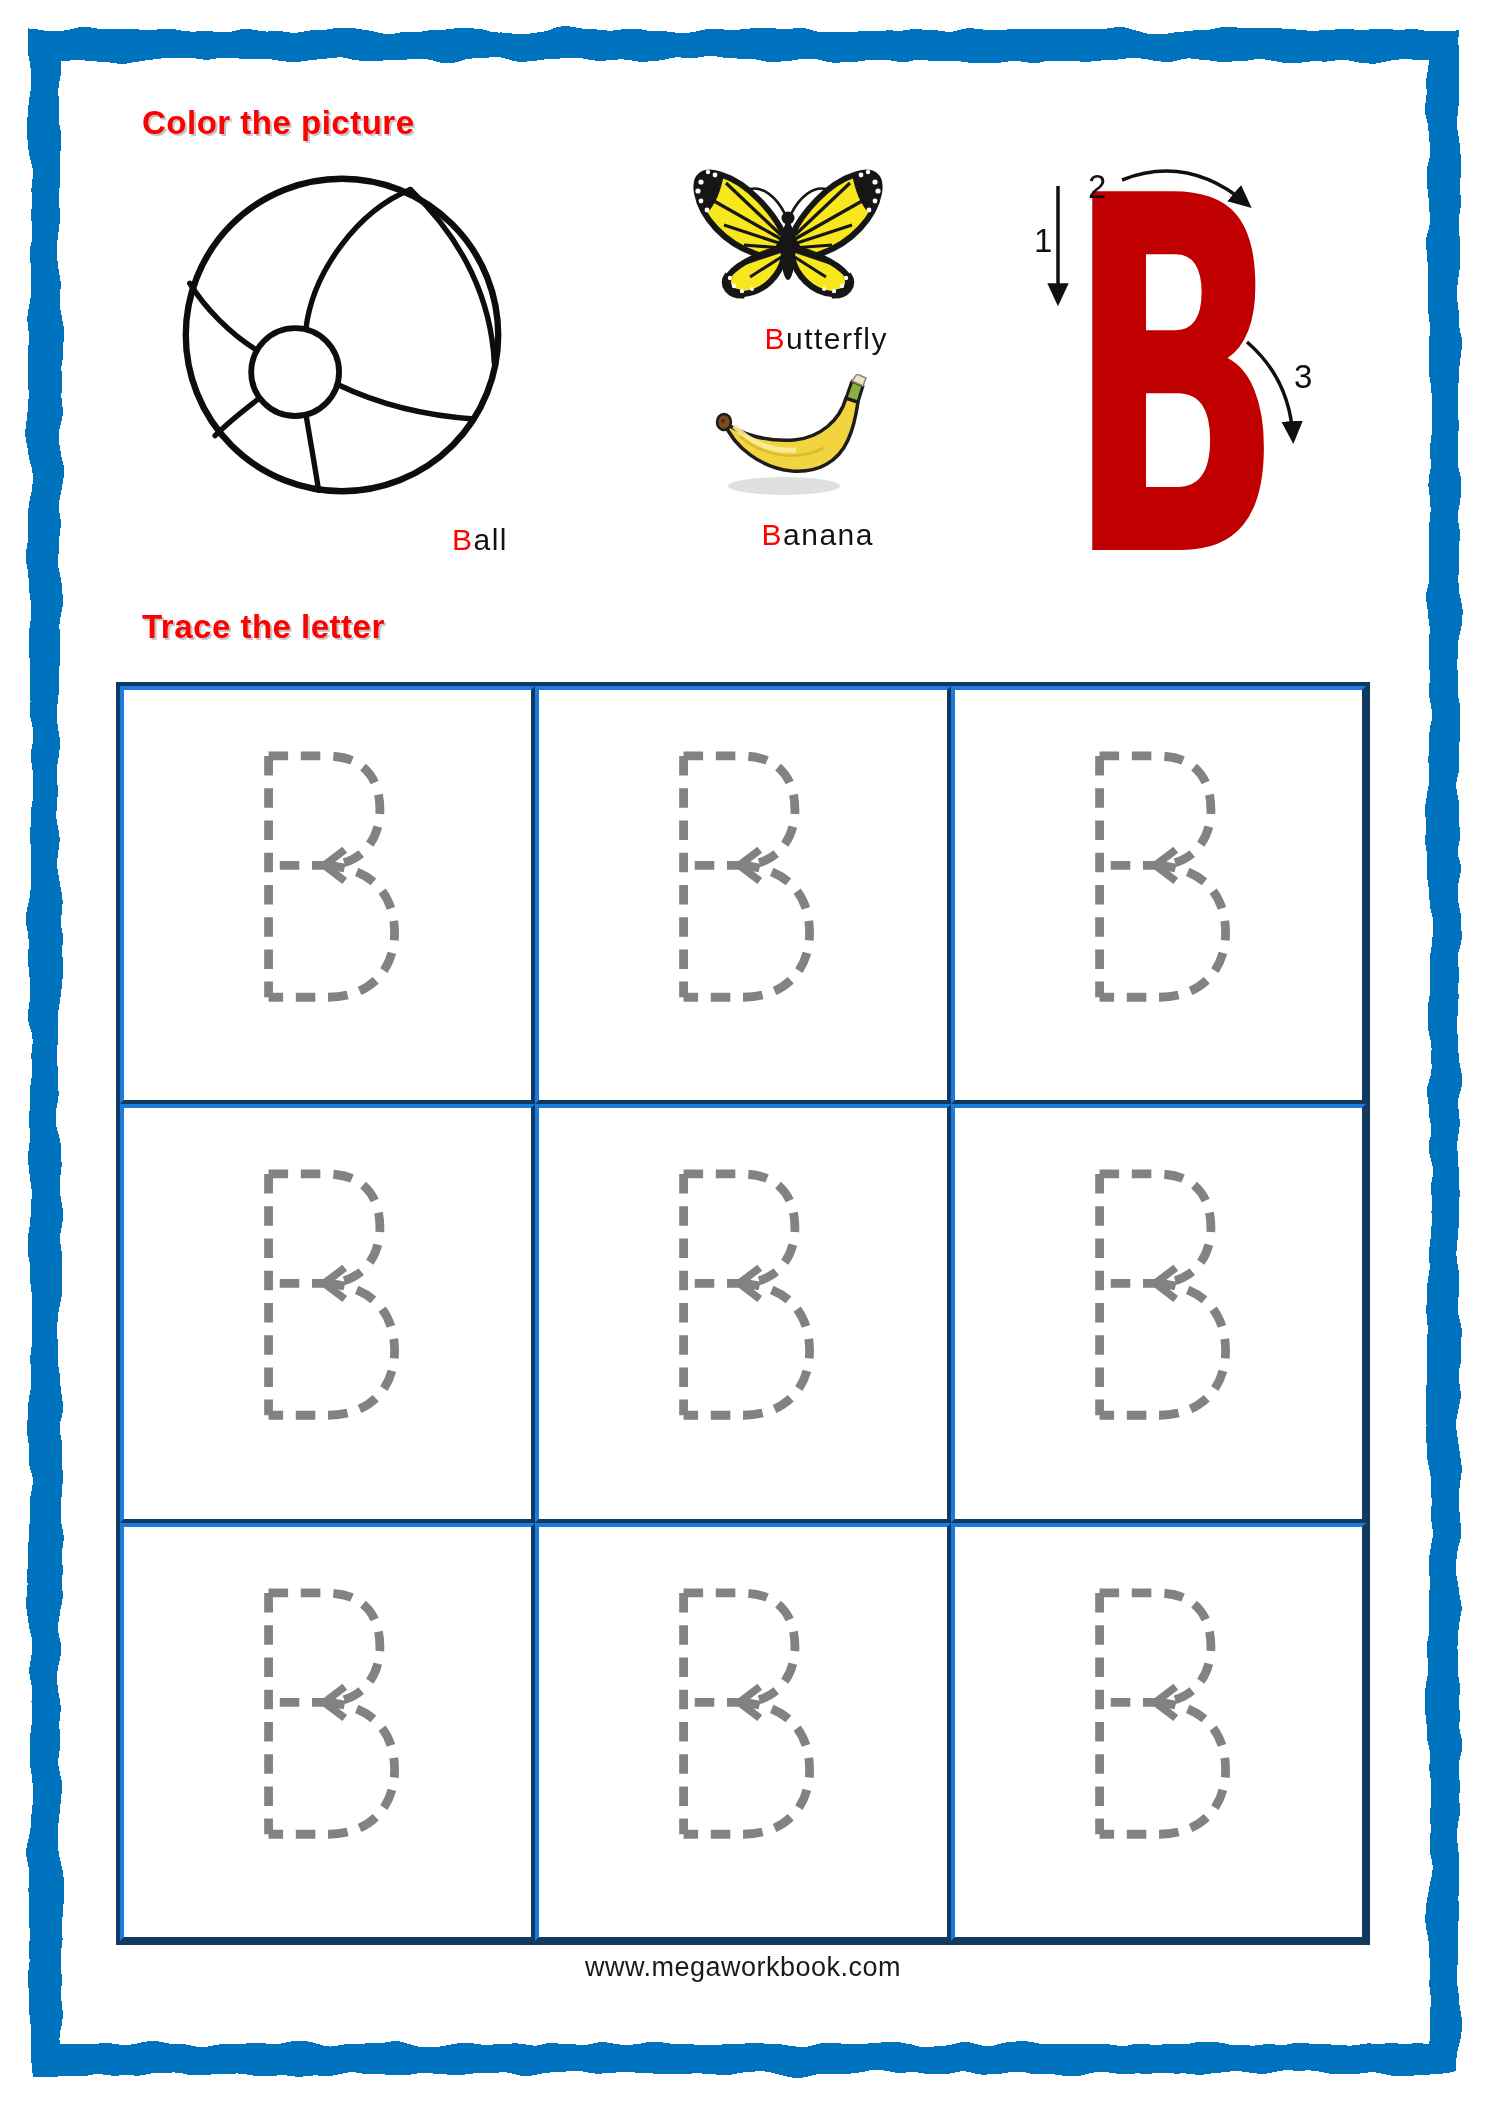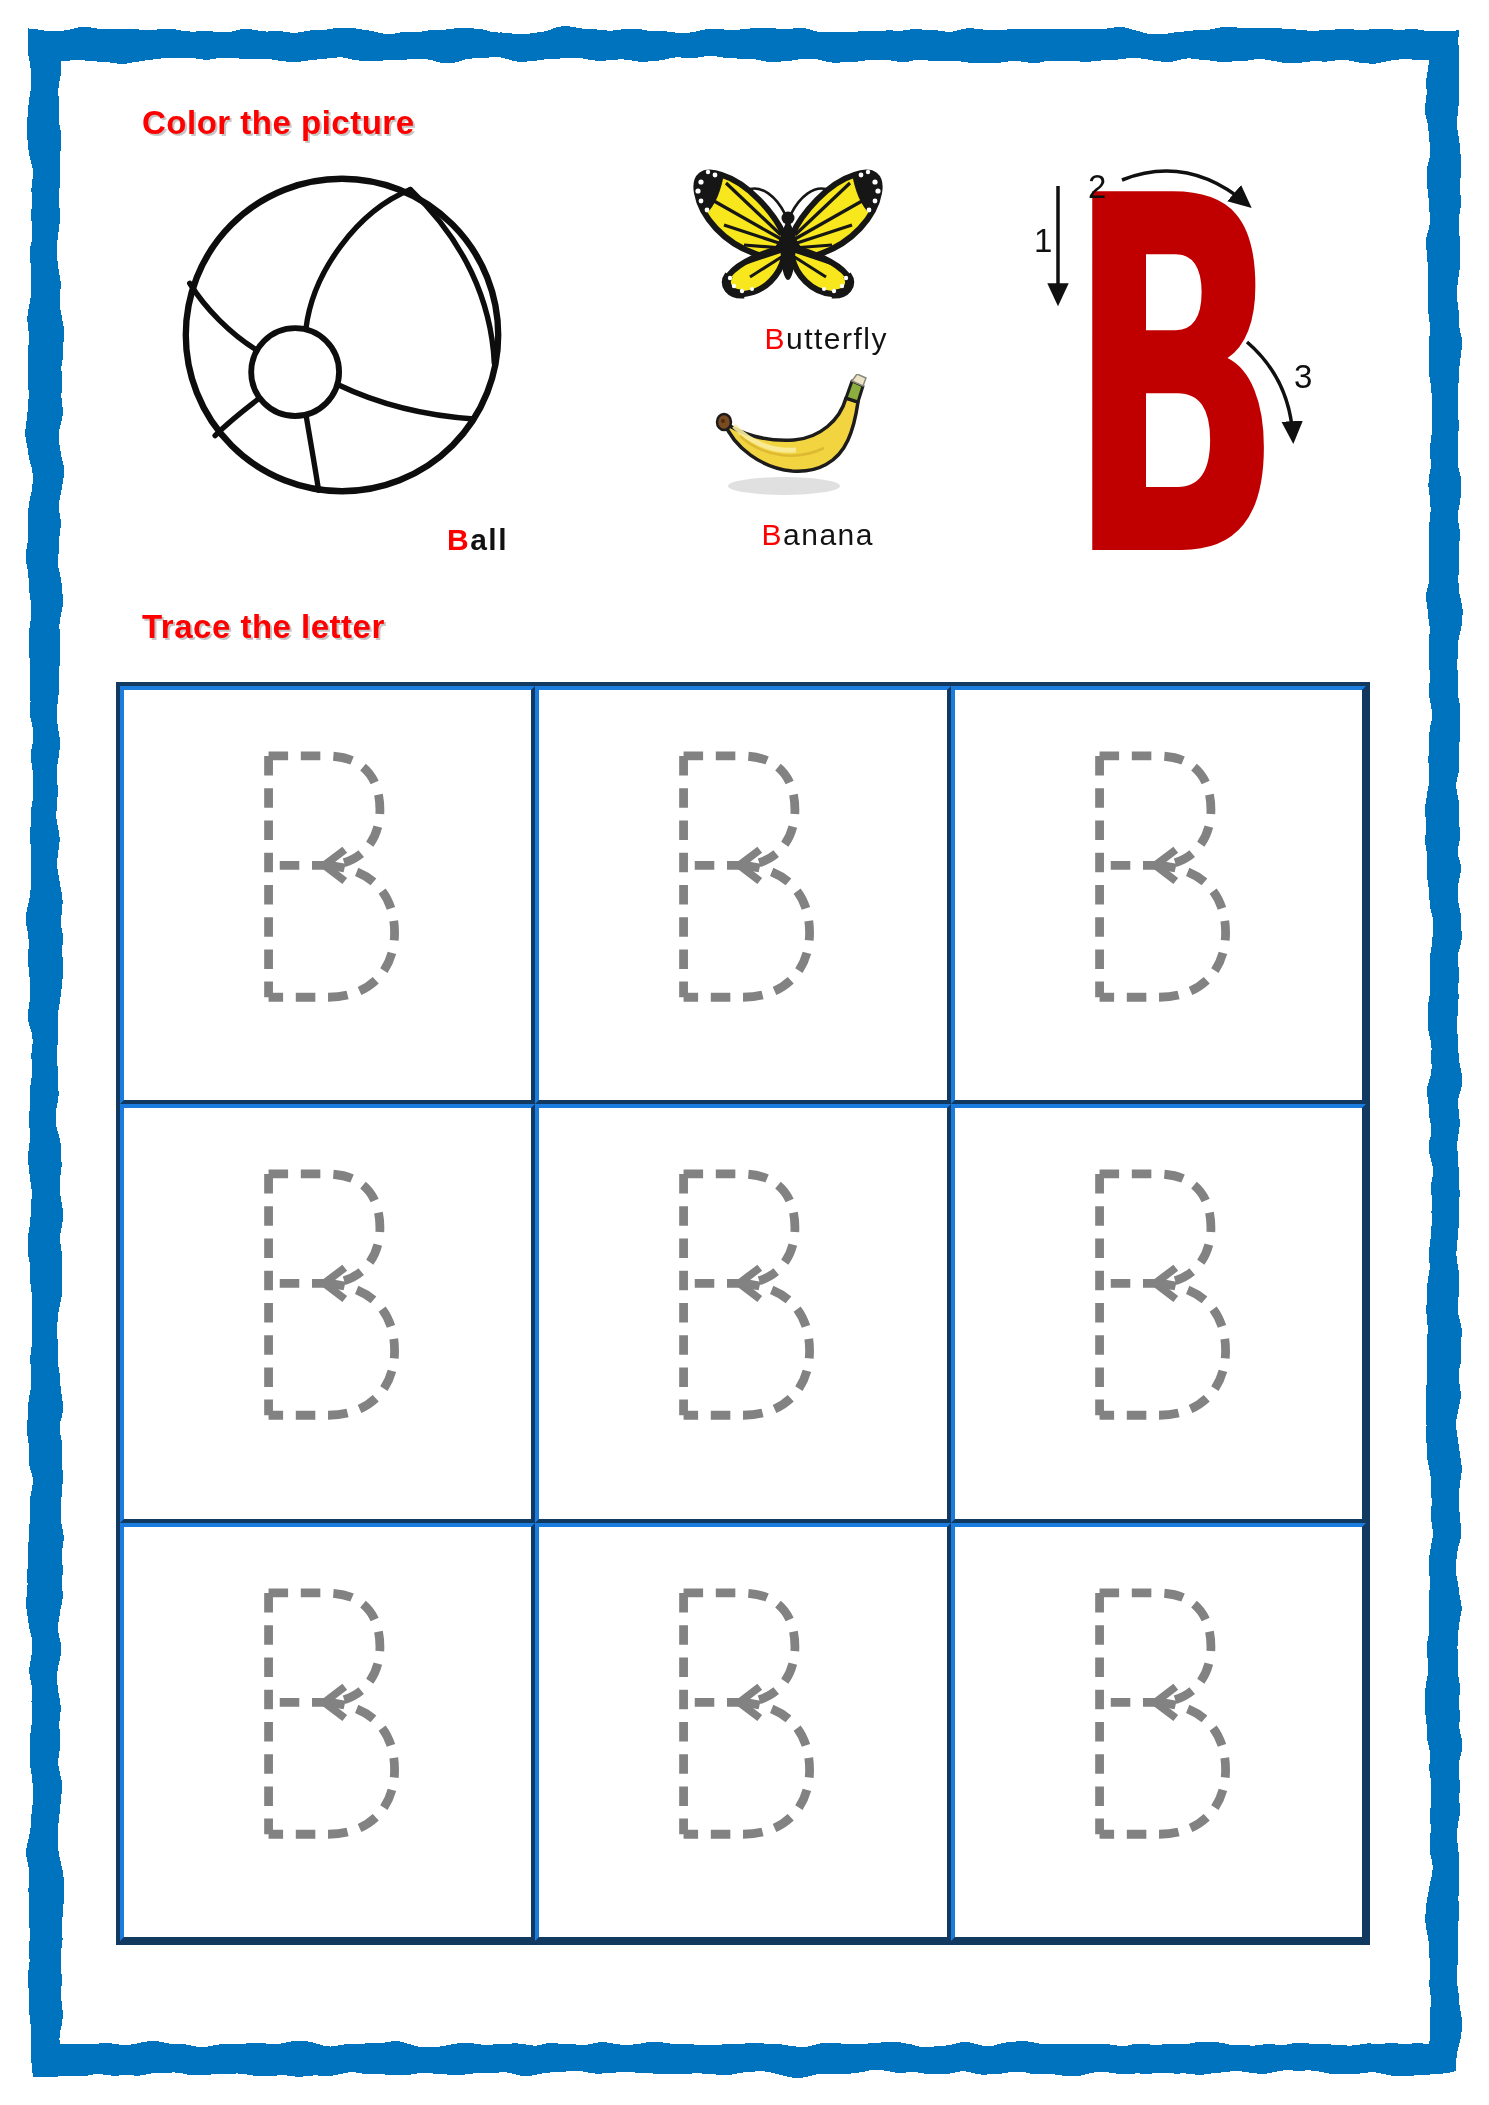--- a/index.html
+++ b/index.html
@@ -7,21 +7,21 @@
         font-family:"Liberation Sans",sans-serif;}
   .frame-svg{position:absolute;left:0;top:0;width:1489px;height:2105px;pointer-events:none;}
   .heading{position:absolute;color:#FE0000;font-weight:bold;font-size:33px;letter-spacing:.5px;
            text-shadow:2px 2px 0 #c6c6c6;white-space:nowrap;}
   #heading-color{left:142px;top:104px;}
   #heading-trace{left:142px;top:608px;}
   .pic{position:absolute;}
   .caption{position:absolute;font-size:30px;color:#121212;text-align:right;letter-spacing:1.5px;}
   .caption .initial{color:#FE0000;}
   #ball-img{left:176px;top:170px;width:332px;height:330px;}
-  #ball-cap{left:176px;top:523px;width:332px;font-weight:bold;}
+  #ball-cap{left:176px;top:523px;width:332px;}
   #butterfly-img{left:688px;top:163px;width:200px;height:142px;}
   #butterfly-cap{left:688px;top:322px;width:200px;}
   #banana-img{left:700px;top:374px;width:172px;height:132px;}
   #banana-cap{left:702px;top:518px;width:172px;}
   #letter-guide{position:absolute;left:1018px;top:150px;width:302px;height:472px;}
   .grid{position:absolute;left:116px;top:682px;width:1254px;height:1263px;box-sizing:border-box;
         border:4px solid #123A61;display:grid;grid-template-columns:repeat(3,1fr);
         grid-template-rows:repeat(3,1fr);background:#ffffff;}
   .cell{box-sizing:border-box;background:#ffffff;border:4px solid;
         border-color:#1B7CE0 #123A61 #123A61 #1B7CE0;
@@ -200,14 +200,15 @@
           <use href="#traceB"></use>
         </svg>
     </div>
     <div class="cell">
       <svg viewBox="0 0 417 417">
           <use href="#traceB"></use>
         </svg>
     </div>
   </div>
 
+  <div class="footer">www.megaworkbook.com</div>
 
 </div>
 
 </body></html>

